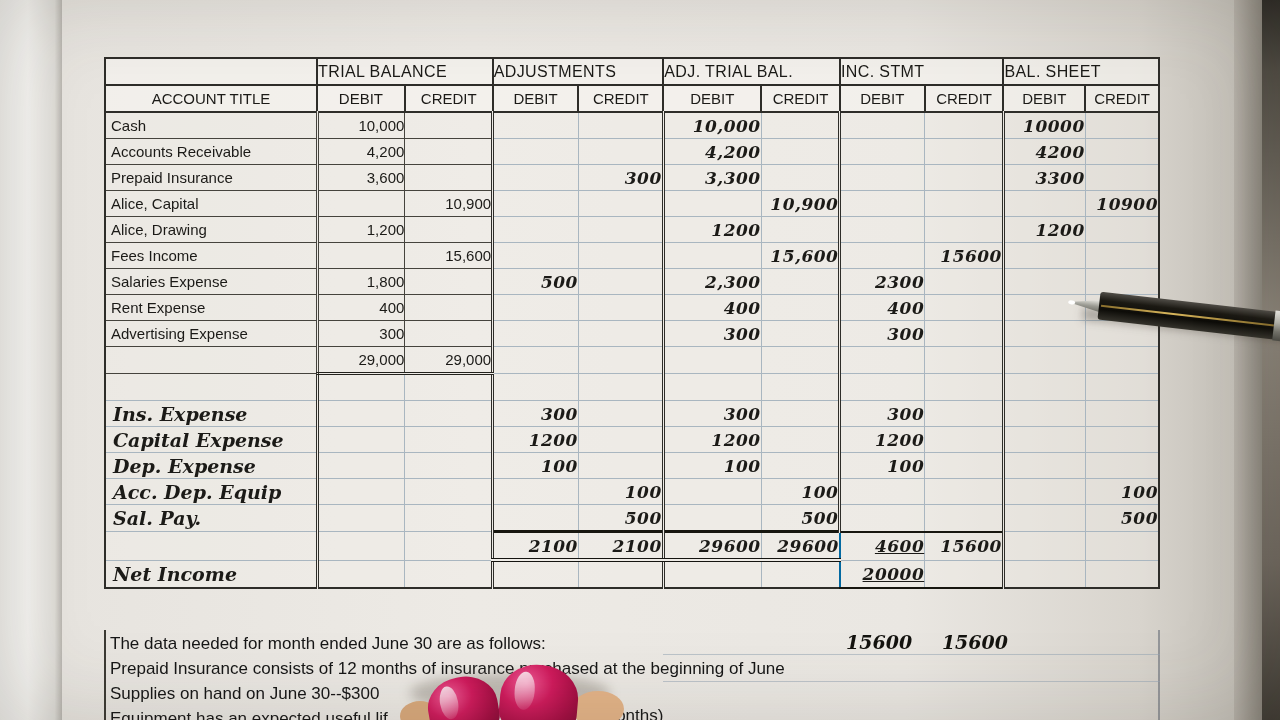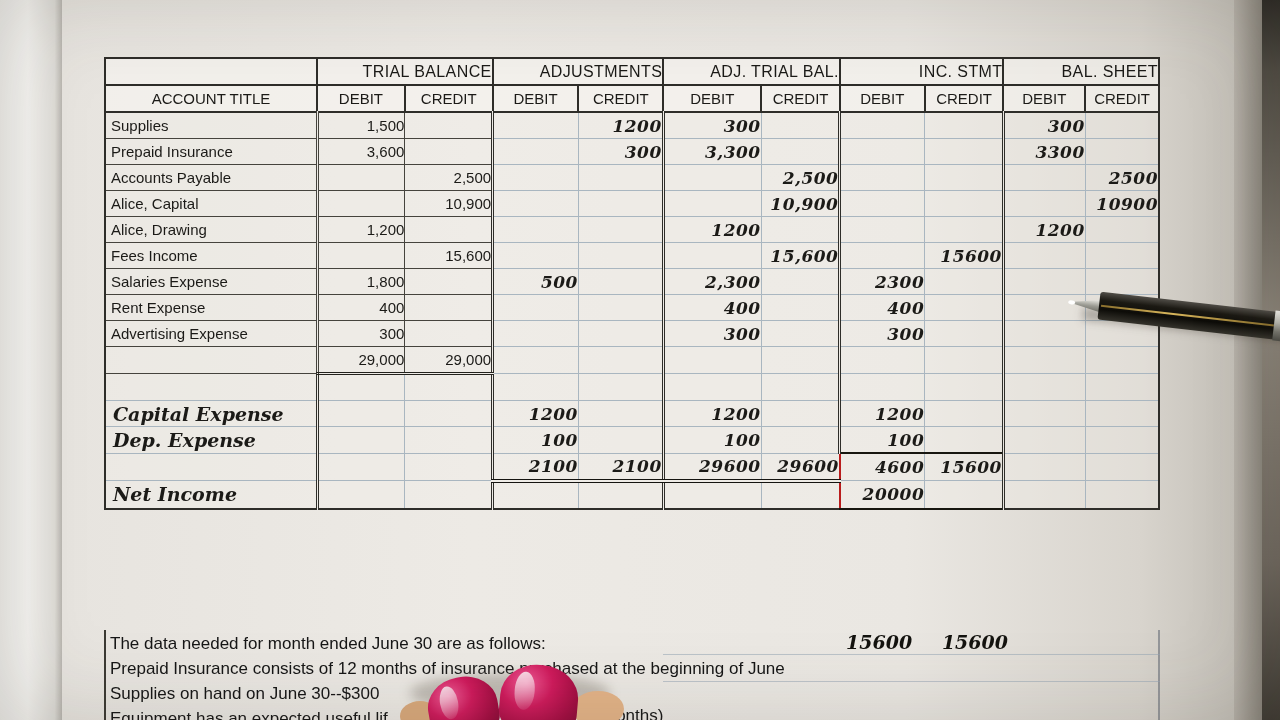--- a/index.html
+++ b/index.html
@@ -13,37 +13,37 @@
   .edge-band{position:absolute;left:1234px;top:0;width:28px;height:720px;
          background:linear-gradient(90deg,#b6b1a9 0%,#9b968d 60%,#8a857c 100%);}
   .edge-dark{position:absolute;left:1262px;top:0;width:18px;height:720px;
          background:linear-gradient(180deg,#2c2a25 0%,#4f4b43 10%,#8c857a 45%,#6e675e 78%,#3e3a33 100%);}
   
   table.ws{position:absolute;left:104px;top:57px;width:1056px;border-collapse:collapse;
            table-layout:fixed;border:2px solid #2e2d29;background:rgba(243,240,234,0.35);}
   .ws th,.ws td{padding:0;margin:0;height:25px;vertical-align:middle;color:#1b1a17;
                 border-right:1px solid #a9b6c0;border-bottom:1px solid #a9b6c0;overflow:visible;}
   .ws thead th{border:2px solid #2e2d29;font-weight:400;background:rgba(248,246,241,0.5);}
-  .h.grp{font-size:16px;text-align:right;letter-spacing:0.4px;height:23px;}
+  .h.grp{font-size:16px;text-align:left;letter-spacing:0.4px;height:23px;}
   .h.sub{font-size:15px;text-align:center;height:24px;}
   .h.at{font-size:15px;text-align:center;}
   .ws td.title{font-size:15px;padding-left:5px;white-space:nowrap;text-align:left;}
   .ws td.v{text-align:right;}
   .pv{font-size:15px;padding-right:8px;}
   .hw{font-family:"DejaVu Serif",serif;font-style:italic;font-weight:700;font-size:17px;
       padding-right:13px;letter-spacing:0.5px;color:#161512;}
   .hw-title{font-family:"DejaVu Serif",serif !important;font-style:italic;font-weight:700;
             font-size:19px !important;padding-left:7px !important;color:#14130f;}
   .gs{border-left:3px double #2e2d29;}
   .zone-print td.title,.zone-print td.v0,.zone-print td.v1{border-color:#45433d;}
   .m-tb-total .v0,.m-tb-total .v1{border-bottom:3px double #23221d !important;}
   .m-adj-rule .v2,.m-adj-rule .v3,.m-adj-rule .v4,.m-adj-rule .v5{border-bottom:3px solid #17160f !important;}
   .m-adj-total .v2,.m-adj-total .v3,.m-adj-total .v4,.m-adj-total .v5{border-bottom:4px double #151410 !important;}
   .m-is-box-top .v6,.m-is-box-top .v7{border-top:2px solid #17160f;}
-  .m-is-box-top .v6,.m-is-box-bottom .v6{border-left:2px solid #b91c1c;}
+  .m-is-box-top .v6,.m-is-box-bottom .v6{border-left:2px solid #0369a1;text-decoration:underline;}
   .m-is-box-top .v7,.m-is-box-bottom .v7{border-right:2px solid #17160f !important;}
   .m-is-box-bottom .v6,.m-is-box-bottom .v7{border-bottom:2px solid #17160f !important;}
   
   .below-left-rule{position:absolute;left:104px;top:630px;width:2px;height:90px;background:#3c3a34;}
   .below-right-rule{position:absolute;left:1158px;top:630px;width:2px;height:90px;background:rgba(70,80,95,0.45);}
   .below-faint{position:absolute;left:663px;top:630px;width:497px;height:51px;
                border-bottom:1px solid rgba(150,165,180,0.55);border-top:none;}
   .below-faint .mid{position:absolute;left:0;right:0;top:24px;border-bottom:1px solid rgba(150,165,180,0.55);}
   .final-totals{position:absolute;left:846px;top:631px;width:162px;display:flex;justify-content:space-between;
                 font-family:"DejaVu Serif",serif;font-style:italic;font-weight:700;font-size:19px;color:#14130f;}
@@ -122,57 +122,57 @@
         <th class="h sub gs">DEBIT</th>
         <th class="h sub">CREDIT</th>
         <th class="h sub gs">DEBIT</th>
         <th class="h sub">CREDIT</th>
         <th class="h sub gs">DEBIT</th>
         <th class="h sub">CREDIT</th>
       </tr>
     </thead>
     <tbody>
         <tr class="zone-print">
-          <td class="title">Supplies</td>
-          <td class="v v0 gs pv">1,500</td>
-          <td class="v v1 pv"></td>
-          <td class="v v2 gs hw"></td>
-          <td class="v v3 hw">1200</td>
-          <td class="v v4 gs hw">300</td>
-          <td class="v v5 hw"></td>
-          <td class="v v6 gs hw"></td>
-          <td class="v v7 hw"></td>
-          <td class="v v8 gs hw">300</td>
+          <td class="title">Cash</td>
+          <td class="v v0 gs pv">10,000</td>
+          <td class="v v1 pv"></td>
+          <td class="v v2 gs hw"></td>
+          <td class="v v3 hw"></td>
+          <td class="v v4 gs hw">10,000</td>
+          <td class="v v5 hw"></td>
+          <td class="v v6 gs hw"></td>
+          <td class="v v7 hw"></td>
+          <td class="v v8 gs hw">10000</td>
+          <td class="v v9 hw"></td>
+        </tr>
+        <tr class="zone-print">
+          <td class="title">Accounts Receivable</td>
+          <td class="v v0 gs pv">4,200</td>
+          <td class="v v1 pv"></td>
+          <td class="v v2 gs hw"></td>
+          <td class="v v3 hw"></td>
+          <td class="v v4 gs hw">4,200</td>
+          <td class="v v5 hw"></td>
+          <td class="v v6 gs hw"></td>
+          <td class="v v7 hw"></td>
+          <td class="v v8 gs hw">4200</td>
           <td class="v v9 hw"></td>
         </tr>
         <tr class="zone-print">
           <td class="title">Prepaid Insurance</td>
           <td class="v v0 gs pv">3,600</td>
           <td class="v v1 pv"></td>
           <td class="v v2 gs hw"></td>
           <td class="v v3 hw">300</td>
           <td class="v v4 gs hw">3,300</td>
           <td class="v v5 hw"></td>
           <td class="v v6 gs hw"></td>
           <td class="v v7 hw"></td>
           <td class="v v8 gs hw">3300</td>
           <td class="v v9 hw"></td>
-        </tr>
-        <tr class="zone-print">
-          <td class="title">Accounts Payable</td>
-          <td class="v v0 gs pv"></td>
-          <td class="v v1 pv">2,500</td>
-          <td class="v v2 gs hw"></td>
-          <td class="v v3 hw"></td>
-          <td class="v v4 gs hw"></td>
-          <td class="v v5 hw">2,500</td>
-          <td class="v v6 gs hw"></td>
-          <td class="v v7 hw"></td>
-          <td class="v v8 gs hw"></td>
-          <td class="v v9 hw">2500</td>
         </tr>
         <tr class="zone-print">
           <td class="title">Alice, Capital</td>
           <td class="v v0 gs pv"></td>
           <td class="v v1 pv">10,900</td>
           <td class="v v2 gs hw"></td>
           <td class="v v3 hw"></td>
           <td class="v v4 gs hw"></td>
           <td class="v v5 hw">10,900</td>
           <td class="v v6 gs hw"></td>
@@ -265,20 +265,33 @@
           <td class="v v2 gs hw"></td>
           <td class="v v3 hw"></td>
           <td class="v v4 gs hw"></td>
           <td class="v v5 hw"></td>
           <td class="v v6 gs hw"></td>
           <td class="v v7 hw"></td>
           <td class="v v8 gs hw"></td>
           <td class="v v9 hw"></td>
         </tr>
         <tr>
+          <td class="title hw-title">Ins. Expense</td>
+          <td class="v v0 gs hw"></td>
+          <td class="v v1 hw"></td>
+          <td class="v v2 gs hw">300</td>
+          <td class="v v3 hw"></td>
+          <td class="v v4 gs hw">300</td>
+          <td class="v v5 hw"></td>
+          <td class="v v6 gs hw">300</td>
+          <td class="v v7 hw"></td>
+          <td class="v v8 gs hw"></td>
+          <td class="v v9 hw"></td>
+        </tr>
+        <tr>
           <td class="title hw-title">Capital Expense</td>
           <td class="v v0 gs hw"></td>
           <td class="v v1 hw"></td>
           <td class="v v2 gs hw">1200</td>
           <td class="v v3 hw"></td>
           <td class="v v4 gs hw">1200</td>
           <td class="v v5 hw"></td>
           <td class="v v6 gs hw">1200</td>
           <td class="v v7 hw"></td>
           <td class="v v8 gs hw"></td>
@@ -289,20 +302,46 @@
           <td class="v v0 gs hw"></td>
           <td class="v v1 hw"></td>
           <td class="v v2 gs hw">100</td>
           <td class="v v3 hw"></td>
           <td class="v v4 gs hw">100</td>
           <td class="v v5 hw"></td>
           <td class="v v6 gs hw">100</td>
           <td class="v v7 hw"></td>
           <td class="v v8 gs hw"></td>
           <td class="v v9 hw"></td>
+        </tr>
+        <tr>
+          <td class="title hw-title">Acc. Dep. Equip</td>
+          <td class="v v0 gs hw"></td>
+          <td class="v v1 hw"></td>
+          <td class="v v2 gs hw"></td>
+          <td class="v v3 hw">100</td>
+          <td class="v v4 gs hw"></td>
+          <td class="v v5 hw">100</td>
+          <td class="v v6 gs hw"></td>
+          <td class="v v7 hw"></td>
+          <td class="v v8 gs hw"></td>
+          <td class="v v9 hw">100</td>
+        </tr>
+        <tr class="m-adj-rule">
+          <td class="title hw-title">Sal. Pay.</td>
+          <td class="v v0 gs hw"></td>
+          <td class="v v1 hw"></td>
+          <td class="v v2 gs hw"></td>
+          <td class="v v3 hw">500</td>
+          <td class="v v4 gs hw"></td>
+          <td class="v v5 hw">500</td>
+          <td class="v v6 gs hw"></td>
+          <td class="v v7 hw"></td>
+          <td class="v v8 gs hw"></td>
+          <td class="v v9 hw">500</td>
         </tr>
         <tr class="m-adj-total m-is-box-top">
           <td class="title"></td>
           <td class="v v0 gs hw"></td>
           <td class="v v1 hw"></td>
           <td class="v v2 gs hw">2100</td>
           <td class="v v3 hw">2100</td>
           <td class="v v4 gs hw">29600</td>
           <td class="v v5 hw">29600</td>
           <td class="v v6 gs hw">4600</td>

